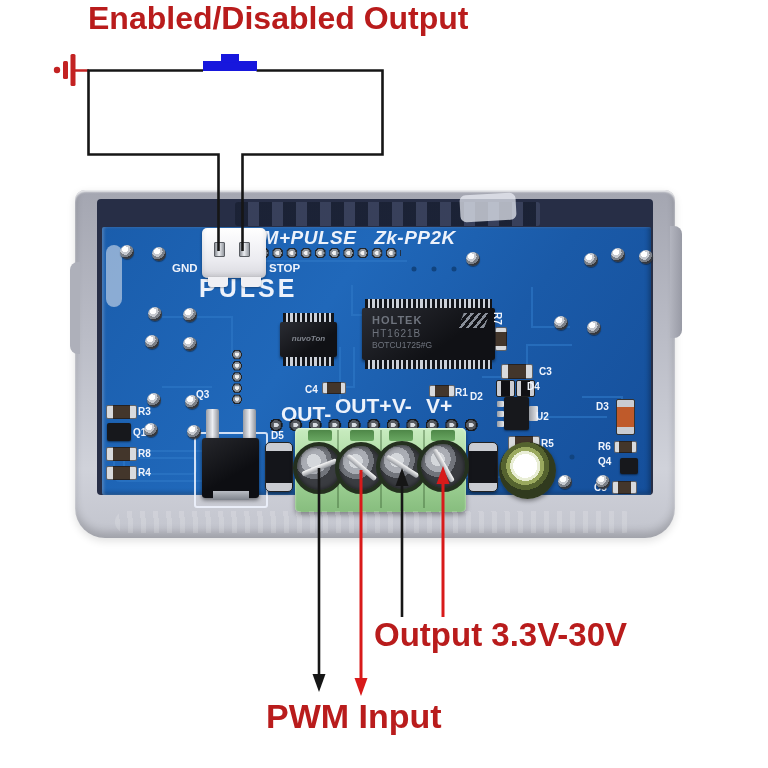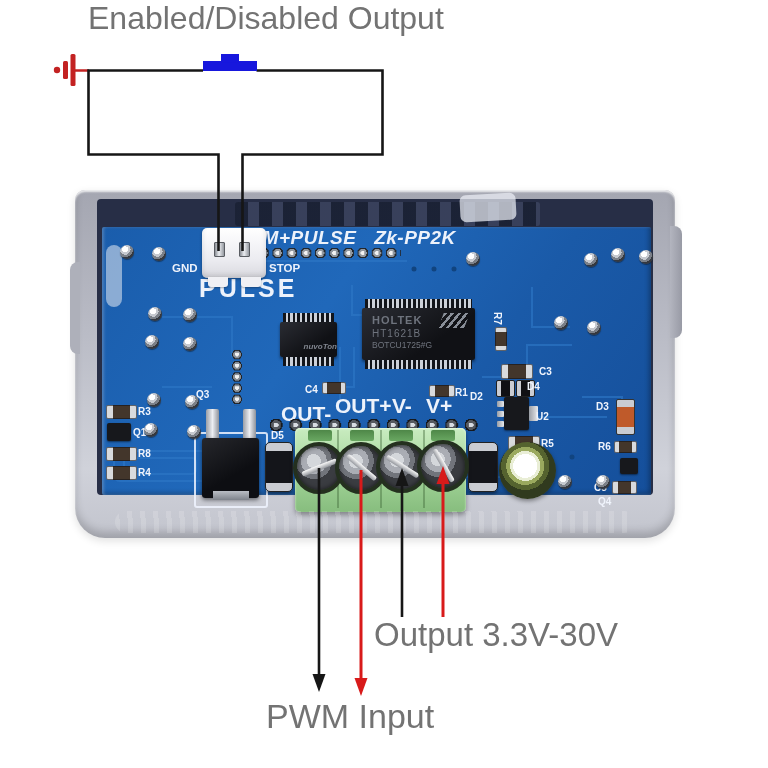--- a/index.html
+++ b/index.html
@@ -1,20 +1,20 @@
 <!DOCTYPE html>
 <html><head>
 <meta charset="utf-8">
 <style>
   html,body{margin:0;padding:0;}
   body{width:768px;height:768px;position:relative;background:#ffffff;overflow:hidden;
        font-family:"Liberation Sans",sans-serif;}
   .abs{position:absolute;}
   
-  .annot{color:#737373;font-weight:400;white-space:nowrap;}
+  .annot{color:#b91c1c;font-weight:700;white-space:nowrap;}
   .title{left:88px;top:0px;font-size:32px;}
   #input-label{left:374px;top:616px;font-size:33px;}
   #pwm-label{left:266px;top:697px;font-size:34px;}
   
   .overlay{left:0;top:0;z-index:20;pointer-events:none;}
   
   .case{left:75px;top:190px;width:600px;height:348px;z-index:5;
         background:linear-gradient(180deg,#a4a6b1 0%,#babcc6 42%,#d0d2da 80%,#c2c4cd 100%);
         border-radius:10px 10px 30px 30px;
         box-shadow:inset 0 2px 2px rgba(255,255,255,.8),inset 0 -6px 9px rgba(0,0,0,.18),0 3px 8px rgba(0,0,0,.12);}
@@ -51,29 +51,29 @@
      background-image:radial-gradient(circle at 6px 6px,#f2f2f2 0 2px,#9298a0 2px 4.2px,#23262b 4.2px 5.5px,rgba(0,0,0,0) 5.5px);}
   .padrow2{left:194px;top:228px;width:212px;height:14px;background-repeat:repeat-x;background-size:19.5px 14px;
      background-image:radial-gradient(circle at 7px 7px,#d8dce2 0 2.5px,#55595f 2.5px 5px,#16181c 5px 6.5px,rgba(0,0,0,0) 6.5px);}
   .padcol{left:156px;top:159px;width:13px;height:57px;background-repeat:repeat-y;background-size:13px 11.2px;
      background-image:radial-gradient(circle at 6px 5.5px,#f2f2f2 0 2px,#888e96 2px 4px,#202328 4px 5px,rgba(0,0,0,0) 5px);}
   
   .chip{background:linear-gradient(145deg,#2a2c33,#101115 65%);border-radius:2px;box-shadow:0 2px 3px rgba(0,0,0,.45);}
   .chip::before,.chip::after{content:"";position:absolute;left:3px;right:3px;height:9px;
        background:repeating-linear-gradient(90deg,#11141a 0 2.6px,#ccd1d9 2.6px 4.8px);}
   .chip::before{top:-9px;}.chip::after{bottom:-9px;}
-  .chip-main{left:287px;top:118px;width:113px;height:52px;}
+  .chip-main{left:287px;top:118px;width:133px;height:52px;}
   .chip-sec{left:205px;top:132px;width:57px;height:35px;}
   .ctext{position:absolute;left:10px;top:5px;color:#6f747e;line-height:1.3;}
   .brand{font-size:11px;font-weight:bold;letter-spacing:1px;}
   .part{font-size:10px;letter-spacing:1px;}
   .batch{font-size:8.5px;}
   .hlogo{position:absolute;right:8px;top:5px;width:26px;height:15px;transform:skewX(-20deg);
        background:repeating-linear-gradient(115deg,rgba(150,156,166,.9) 0 3px,transparent 3px 6.5px);}
-  .nuv{position:absolute;left:0;right:0;top:20px;text-align:right;color:#80858e;font-size:8px;font-style:italic;font-weight:bold;}
+  .nuv{position:absolute;left:0;right:0;top:12px;text-align:center;color:#80858e;font-size:8px;font-style:italic;font-weight:bold;}
   
   .res{background:linear-gradient(90deg,#d8dadd 0 20%,#43362b 20% 80%,#d8dadd 80%);border:1px solid rgba(20,20,25,.6);border-radius:2px;}
   .res.v{background:linear-gradient(180deg,#d8dadd 0 20%,#43362b 20% 80%,#d8dadd 80%);}
   .sdiode{background:linear-gradient(90deg,#caccd2 0 22%,#101014 22% 78%,#caccd2 78%);border:1px solid #222;border-radius:2px;}
   .bdiode{background:linear-gradient(180deg,#caccd2 0 16%,#14151a 16% 84%,#caccd2 84%);border:1px solid #222;border-radius:5px;box-shadow:0 2px 3px rgba(0,0,0,.4);}
   .dvert{background:linear-gradient(180deg,#c9ccd2 0 20%,#bf5a2a 20% 80%,#c9ccd2 80%);border:1px solid #333;border-radius:2px;}
   .sot{background:#17181c;border-radius:2px;box-shadow:0 1px 2px rgba(0,0,0,.5);}
   .mleg{background:linear-gradient(90deg,#999da4,#e8eaee);border-radius:1px;}
   .q3box{left:119px;top:242px;width:70px;height:72px;border:2px solid rgba(240,245,255,.85);border-radius:3px;}
   .q3body{left:127px;top:248px;width:57px;height:60px;background:linear-gradient(150deg,#26272c,#0d0e12 60%);border-radius:3px;box-shadow:0 2px 4px rgba(0,0,0,.5);}
@@ -198,21 +198,21 @@
   <div class="abs mleg" style="left:422px;top:221px;width:7px;height:6px;"></div>
   <div class="abs mleg" style="left:422px;top:231px;width:7px;height:6px;"></div>
   <div class="abs mleg" style="left:454px;top:216px;width:9px;height:15px;"></div>
   <div class="abs clabel" style="left:461px;top:221px;">U2</div>
   <div class="abs clabel" style="left:521px;top:211px;">D3</div>
   <div class="abs dvert" style="left:541px;top:209px;width:17px;height:34px;"></div>
   <div class="abs res" style="left:433px;top:246px;width:30px;height:12px;"></div>
   <div class="abs clabel" style="left:466px;top:248px;">R5</div>
   <div class="abs clabel" style="left:523px;top:251px;">R6</div>
   <div class="abs res" style="left:539px;top:251px;width:21px;height:10px;"></div>
-  <div class="abs clabel" style="left:523px;top:266px;margin-top:40px;">Q4</div>
+  <div class="abs clabel" style="left:523px;top:266px;">Q4</div>
   <div class="abs sot" style="left:545px;top:268px;width:18px;height:16px;"></div>
   <div class="abs clabel" style="left:519px;top:292px;">C5</div>
   <div class="abs res" style="left:537px;top:291px;width:23px;height:11px;"></div>
   <div class="abs ecap"></div>
 
   <div class="abs tblock"></div>
   <div class="abs ttab" style="left:233px;"></div>
   <div class="abs ttab" style="left:275px;"></div>
   <div class="abs ttab" style="left:314px;"></div>
   <div class="abs ttab" style="left:356px;"></div>

